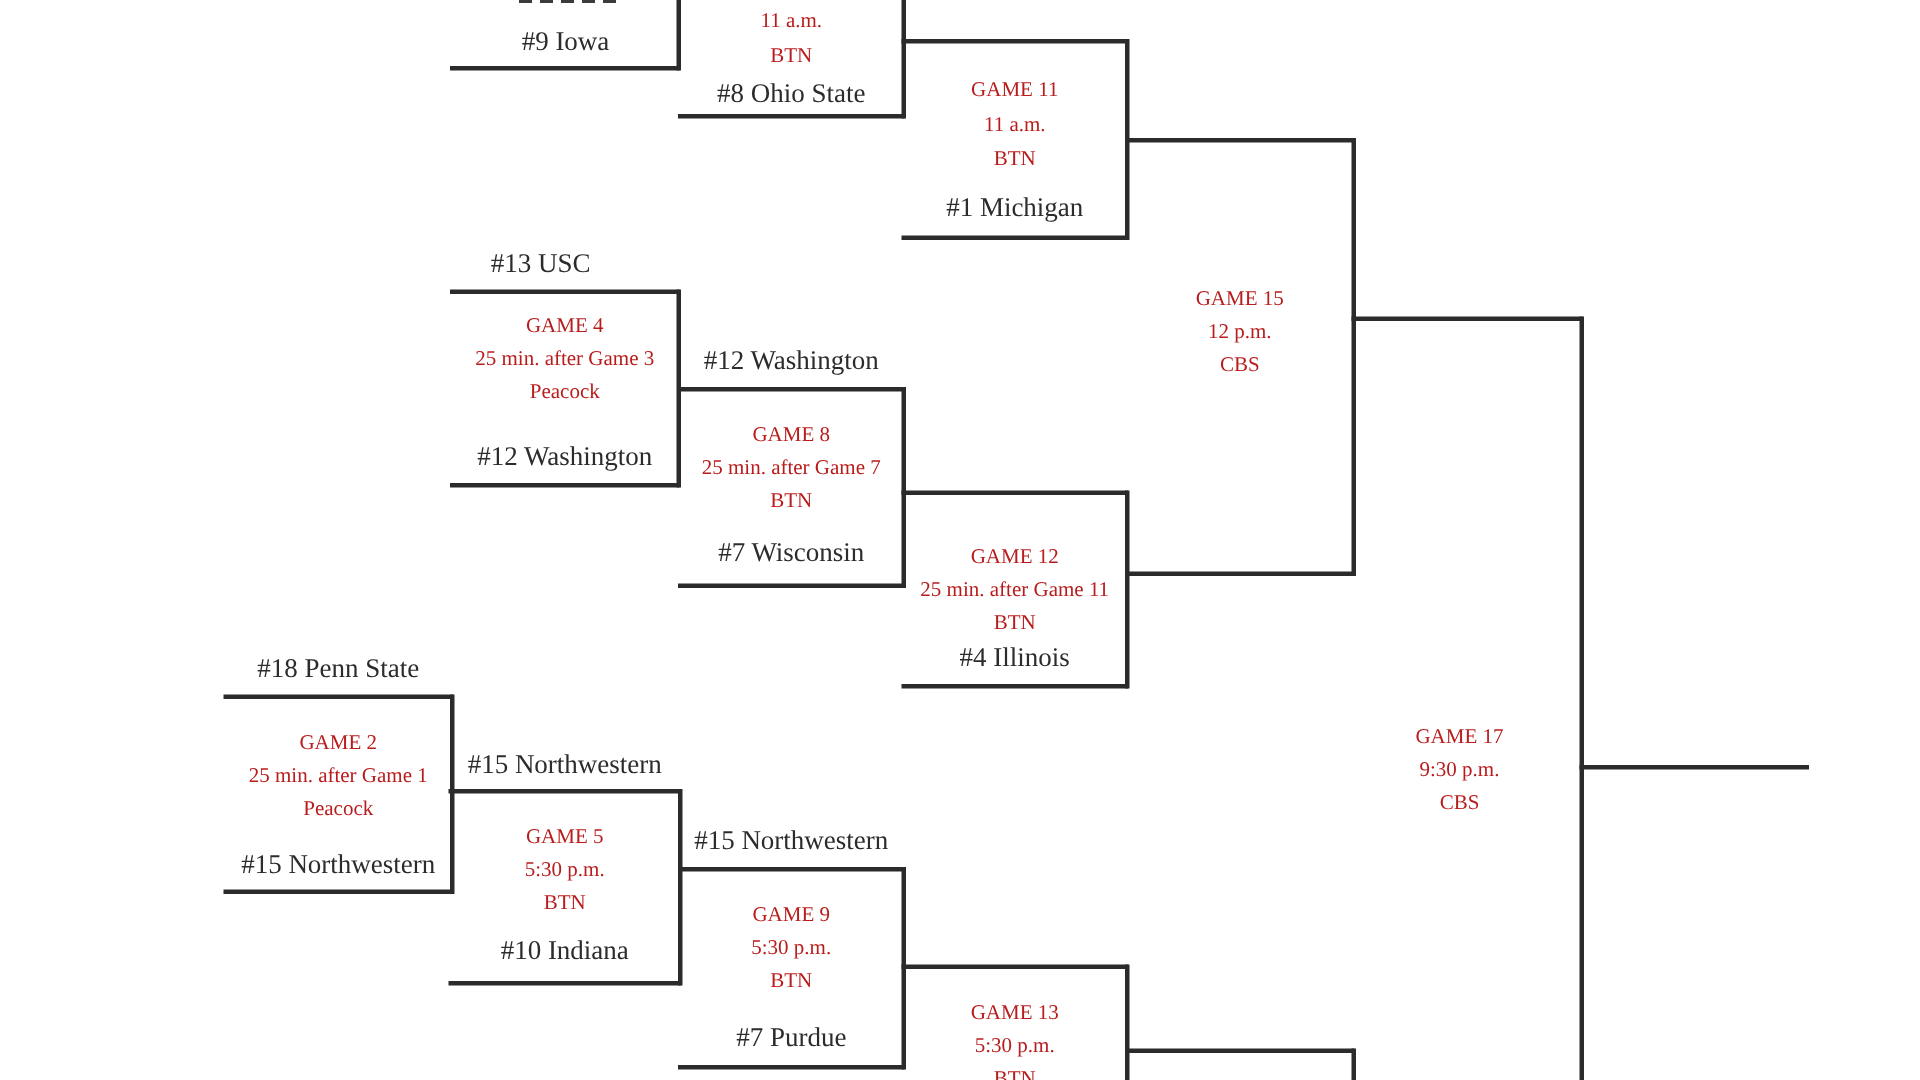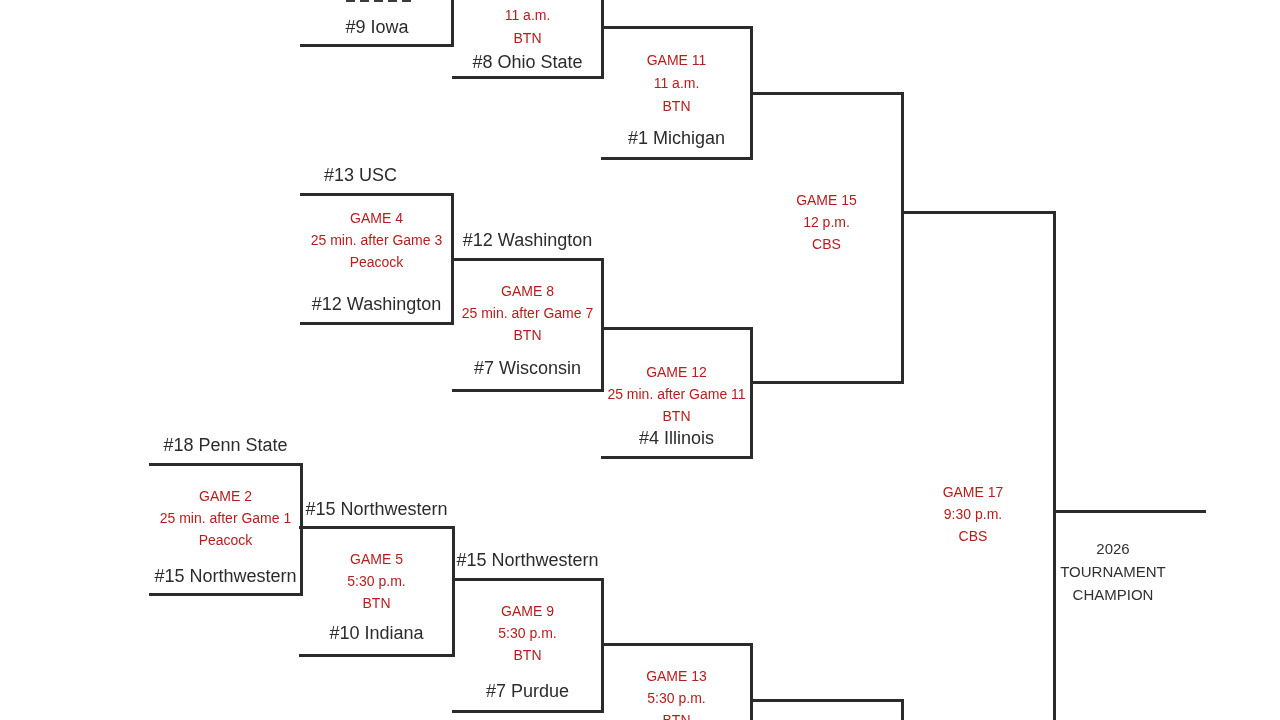--- a/index.html
+++ b/index.html
@@ -1,21 +1,21 @@
 <!DOCTYPE html>
 <html><head>
 <meta charset="utf-8">
 <style>
   html,body{margin:0;padding:0;background:#ffffff;}
   #canvas{
     position:relative;
     width:1280px;height:720px;
     background:#ffffff;
     overflow:hidden;
-    font-family:Liberation Sans, sans-serif;
+    font-family:Liberation Serif, serif;
     color:#2e2b2c;
   }
   .hline{position:absolute;height:3px;background:#2d2a2b;}
   .vline{position:absolute;width:3px;background:#2d2a2b;}
   .team{
     position:absolute;text-align:center;font-size:18px;line-height:20px;
     white-space:nowrap;color:#2e2b2c;
   }
   .ginfo{position:absolute;text-align:center;font-size:14px;line-height:22px;color:#b91c1c;}
   .ginfo div{white-space:nowrap;}
@@ -143,19 +143,14 @@
   <div class="vline" style="left:901px;top:699px;height:21px"></div>
 
   <div class="vline" style="left:1053px;top:211px;height:509px"></div>
   <div class="ginfo" style="left:898px;top:481px;width:150px">
     <div>GAME 17</div>
     <div>9:30 p.m.</div>
     <div>CBS</div>
   </div>
   <div class="hline" style="left:1053px;top:510px;width:153px"></div>
 
-  <div class="champ" style="left:1043px;top:537px;width:140px">
-    <div>2026</div>
-    <div>TOURNAMENT</div>
-    <div>CHAMPION</div>
-  </div>
 
 </div>
 
 </body></html>

